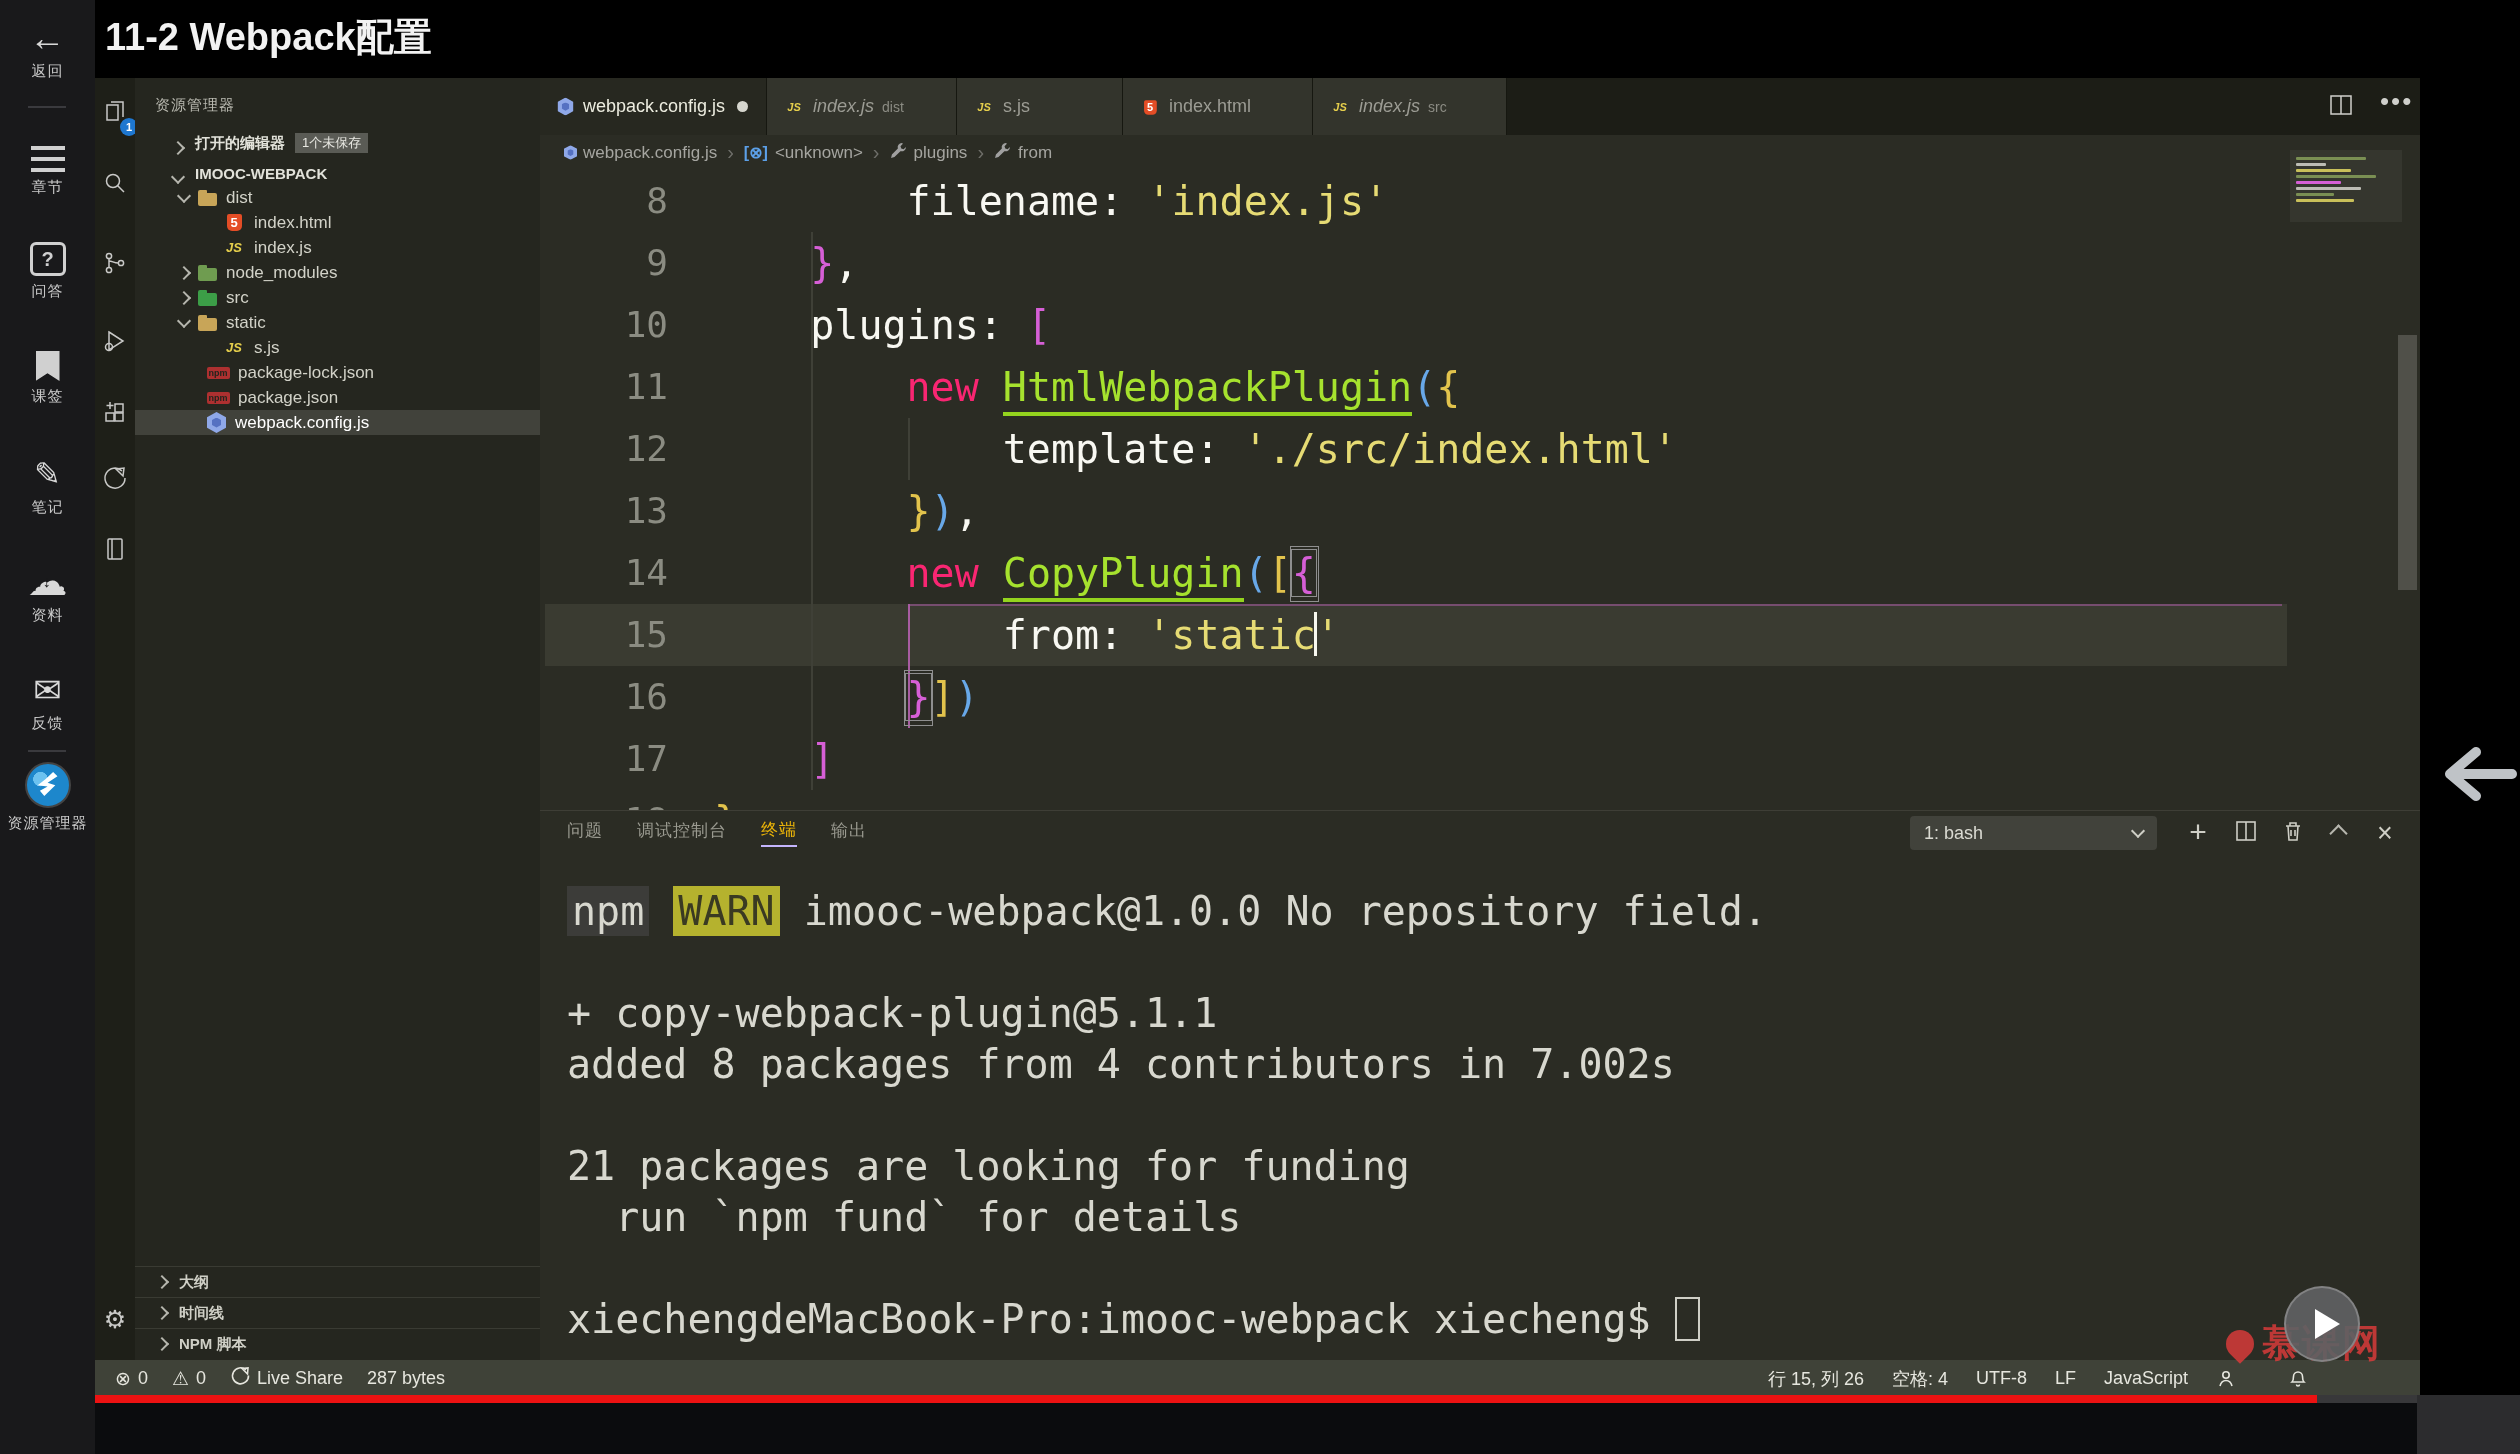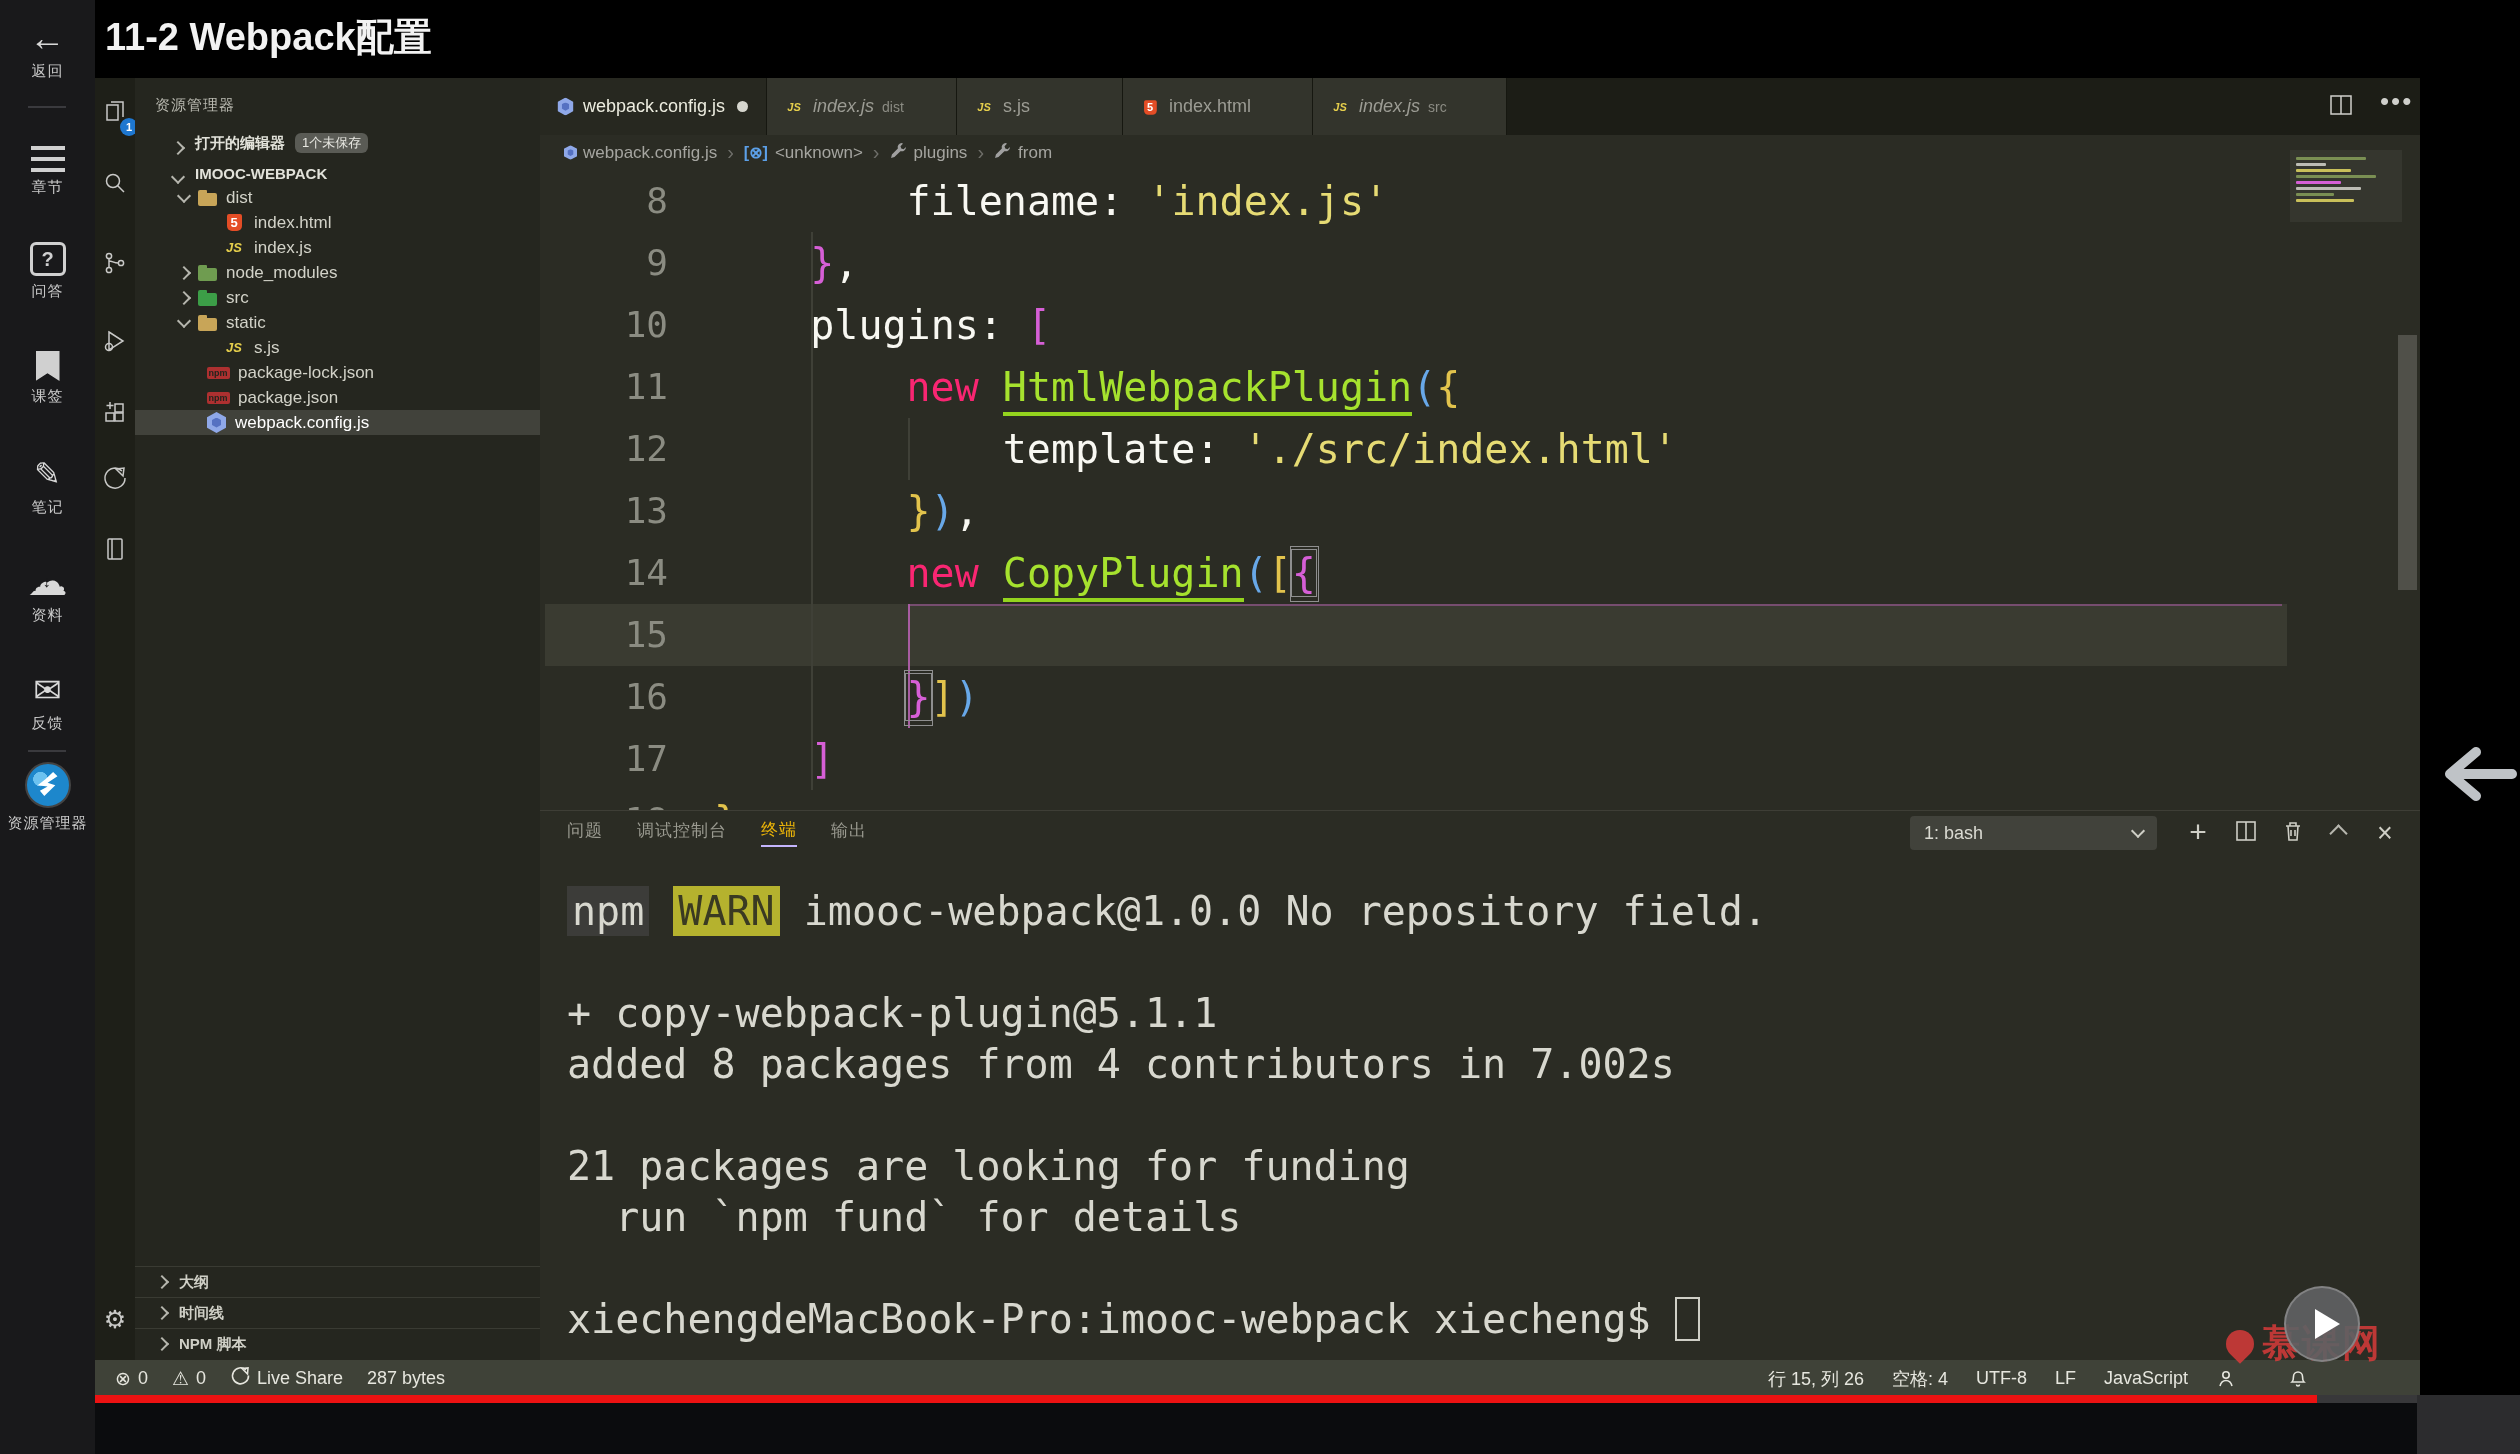--- a/index.html
+++ b/index.html
@@ -29,21 +29,21 @@
   .vscode{position:absolute;left:95px;top:78px;width:2325px;height:1319px;background:#2b2c24;}
   .activity{position:absolute;left:0;top:0;width:40px;height:1282px;background:#1e1f18;}
   .act-ic{position:absolute;left:7px;width:26px;height:26px;color:#c9c9c7;cursor:pointer;}
   .act-ic svg{width:26px;height:26px;stroke:#c9c9c7;fill:none;stroke-width:1.5;}
   .act-badge{position:absolute;left:18px;top:20px;width:18px;height:18px;border-radius:50%;background:#1e77d0;color:#fff;font-size:11px;line-height:18px;text-align:center;font-weight:bold;}
   .act-gear{font-size:25px;line-height:26px;text-align:center;}
 
   .explorer{position:absolute;left:40px;top:0;width:405px;height:1282px;background:#25261f;color:#d6d6cc;overflow:hidden;}
   .exp-header{position:absolute;left:20px;top:18px;font-size:15px;letter-spacing:1px;color:#b9b9b0;}
   .exp-row{position:absolute;left:0;width:405px;height:26px;display:flex;align-items:flex-end;font-size:15px;font-weight:bold;color:#e2e2da;cursor:pointer;}
-  .badge-unsaved{margin-left:10px;background:#5a5b55;color:#e8e8e2;font-size:13px;font-weight:normal;padding:1px 7px;border-radius:6px;}
+  .badge-unsaved{margin-left:10px;background:#5a5b55;color:#e8e8e2;font-size:13px;font-weight:normal;padding:1px 7px;border-radius:0;}
   .cv{display:inline-block;width:8px;height:8px;border-right:2px solid #b6b6ae;border-bottom:2px solid #b6b6ae;flex:none;}
   .cv.r{transform:rotate(-45deg);}
   .cv.d{transform:rotate(45deg);margin-top:-4px;}
   .tree{position:absolute;left:0;top:107px;width:405px;}
   .trow{height:25px;display:flex;align-items:center;font-size:17px;color:#d2d2c8;cursor:pointer;white-space:nowrap;}
   .trow.sel{background:#41423b;color:#fff;}
   .tchev{margin-right:9px;}
   .fi{width:22px;height:20px;margin-right:9px;display:inline-flex;align-items:center;justify-content:center;font-weight:bold;flex:none;position:relative;}
   .fi.js::before{content:"JS";color:#e6cf4c;font-size:13px;font-style:italic;}
   .fi.html::before{content:"5";background:#e44d26;color:#fff;font-size:13px;width:15px;height:17px;text-align:center;border-radius:2px 2px 5px 5px;line-height:17px;}
@@ -392,21 +392,21 @@
       <div class="pinkline" style="left:368px;top:434px;width:1374px"></div>
       <div class="guide pink" style="left:368px;top:434px;height:124px"></div>
       <div id="code-lines">
           <div class="cl" style="top: 0px;"><span class="ln">8</span><span class="ct" style="padding-left: 192.48px;"><span class="tk-fg">filename: </span><span class="tk-str">'index.js'</span></span></div>
           <div class="cl" style="top: 62px;"><span class="ln">9</span><span class="ct" style="padding-left: 96.24px;"><span class="tk-b2">}</span><span class="tk-fg">,</span></span></div>
           <div class="cl" style="top: 124px;"><span class="ln">10</span><span class="ct" style="padding-left: 96.24px;"><span class="tk-fg">plugins: </span><span class="tk-b2">[</span></span></div>
           <div class="cl" style="top: 186px;"><span class="ln">11</span><span class="ct" style="padding-left: 192.48px;"><span class="tk-kw">new </span><span class="tk-cls">HtmlWebpackPlugin</span><span class="tk-b3">(</span><span class="tk-b4">{</span></span></div>
           <div class="cl" style="top: 248px;"><span class="ln">12</span><span class="ct" style="padding-left: 288.72px;"><span class="tk-fg">template: </span><span class="tk-str">'./src/index.html'</span></span></div>
           <div class="cl" style="top: 310px;"><span class="ln">13</span><span class="ct" style="padding-left: 192.48px;"><span class="tk-b4">}</span><span class="tk-b3">)</span><span class="tk-fg">,</span></span></div>
           <div class="cl" style="top: 372px;"><span class="ln">14</span><span class="ct" style="padding-left: 192.48px;"><span class="tk-kw">new </span><span class="tk-cls">CopyPlugin</span><span class="tk-b3">(</span><span class="tk-b4">[</span><span class="tk-b2 boxed">{</span></span></div>
-          <div class="cl" style="top: 434px;"><span class="ln">15</span></div>
+          <div class="cl" style="top: 434px;"><span class="ln">15</span><span class="ct" style="padding-left: 288.72px;"><span class="tk-fg">from: </span><span class="tk-str">'static</span><span class="ccur"></span><span class="tk-str">'</span></span></div>
           <div class="cl" style="top: 496px;"><span class="ln">16</span><span class="ct" style="padding-left: 192.48px;"><span class="tk-b2 boxed">}</span><span class="tk-b4">]</span><span class="tk-b3">)</span></span></div>
           <div class="cl" style="top: 558px;"><span class="ln">17</span><span class="ct" style="padding-left: 96.24px;"><span class="tk-b2">]</span></span></div>
           <div class="cl" style="top: 620px;"><span class="ln">18</span><span class="ct" style="padding-left: 0px;"><span class="tk-b1">}</span></span></div>
         </div>
       <div class="bbox" style="position:absolute;left:750px;top:376px;width:27px;height:54px;border:1.5px solid #8f8f8f"></div>
       <div class="bbox" style="position:absolute;left:364px;top:500px;width:27px;height:54px;border:1.5px solid #8f8f8f"></div>
     </div>
     <div class="minimap">
       <i style="width:70%;background:#7a8f53"></i>
         <i style="width:30%;background:#bdbdb5"></i>

